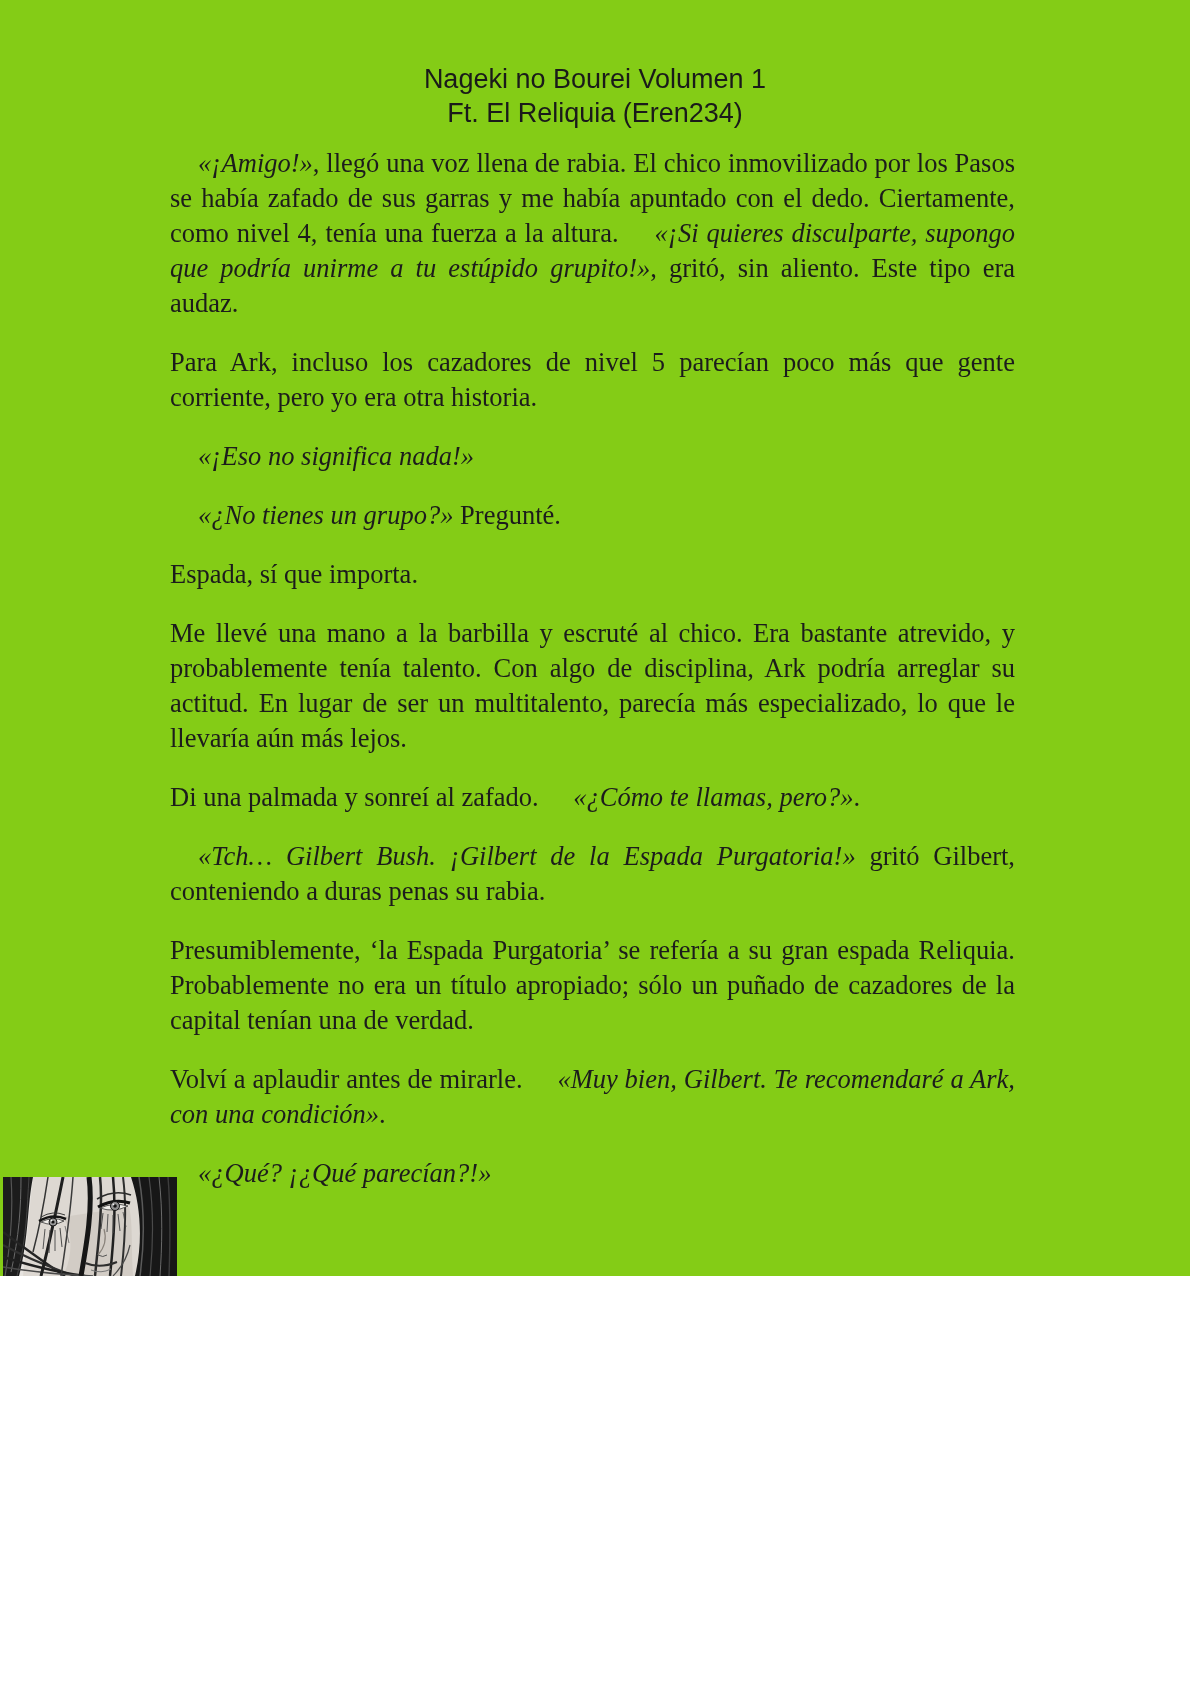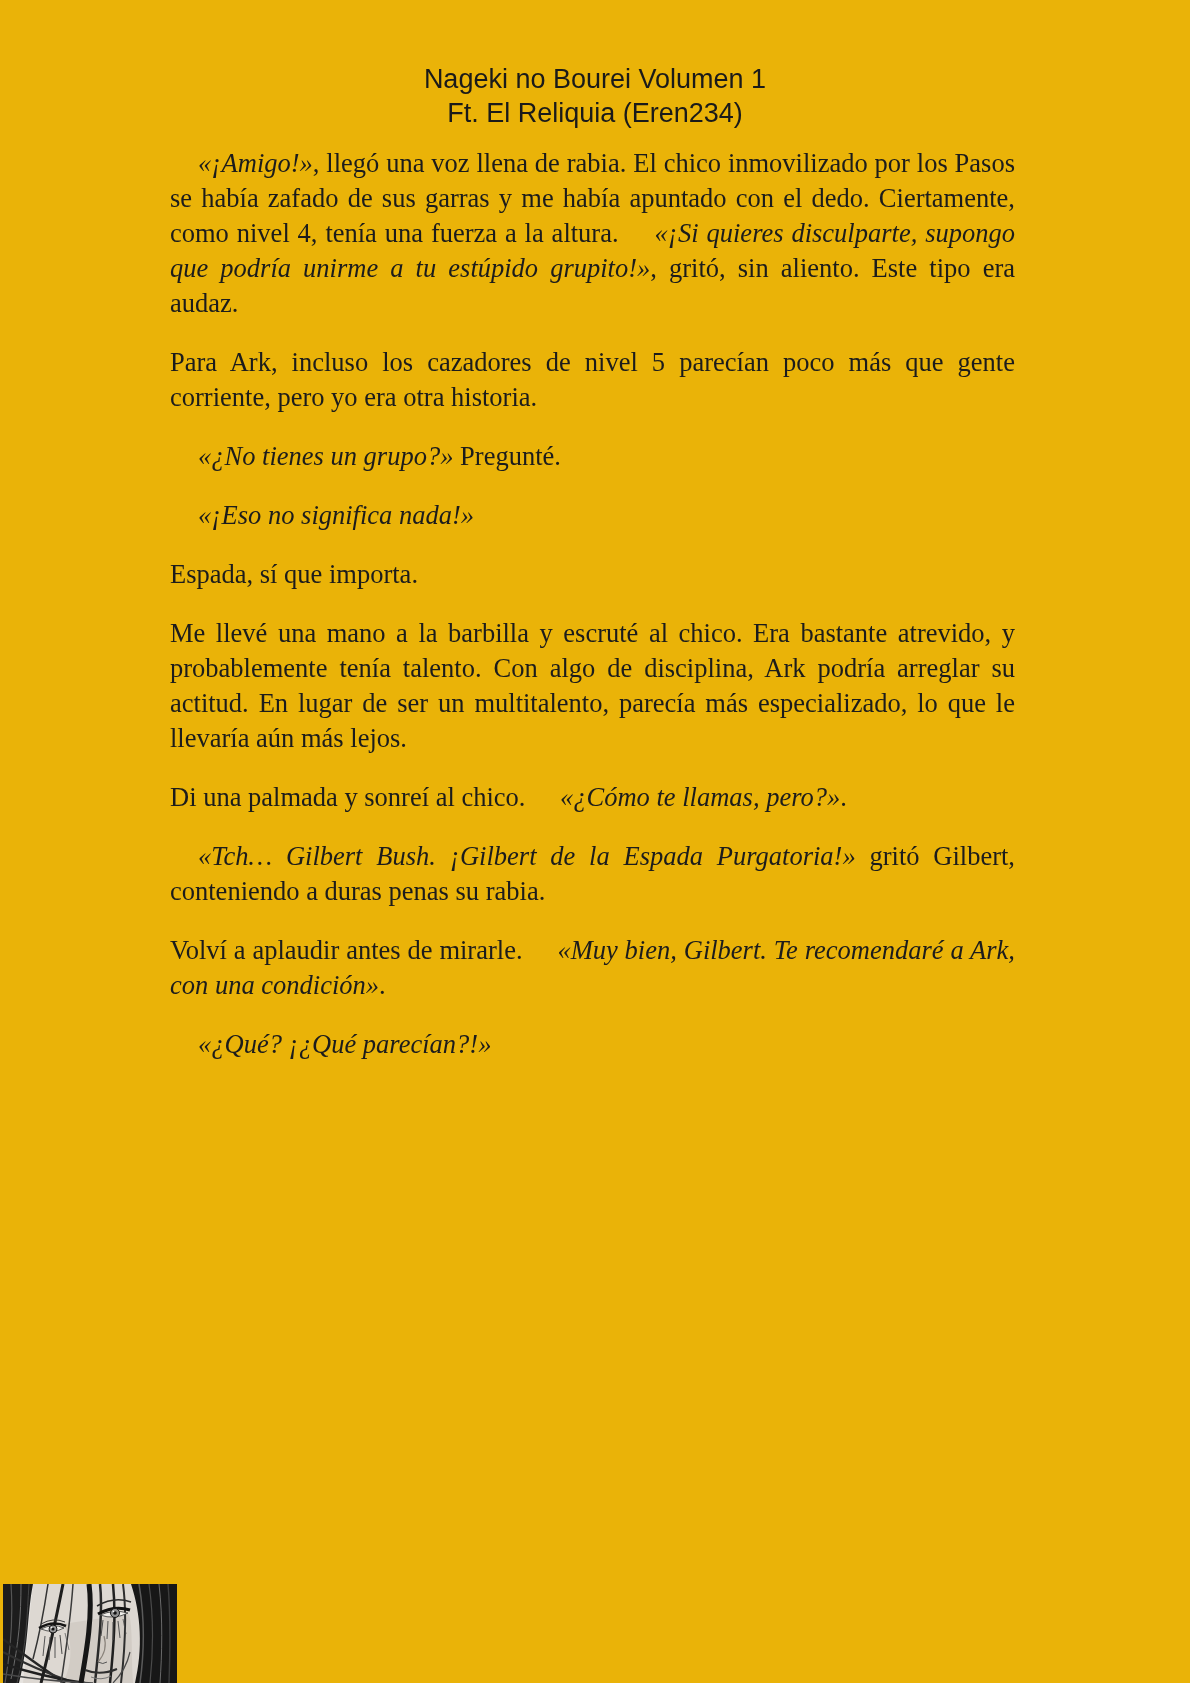--- a/index.html
+++ b/index.html
@@ -3,22 +3,22 @@
 <meta charset="utf-8">
 <style>
   html, body {
     margin: 0;
     padding: 0;
     background: #ffffff;
   }
   .page {
     position: relative;
     width: 1190px;
-    height: 1683px;
-    background: #eab308;
+    height: 1276px;
+    background: #84cc16;
     overflow: hidden;
     color: #1b1b1b;
   }
   .header {
     margin-top: 62px;
     text-align: center;
     font-family: "Liberation Sans", sans-serif;
     font-size: 27px;
     line-height: 34px;
     color: #1a1a1a;
@@ -53,26 +53,27 @@
 <div class="page">
 
   <div class="header">
     <div class="title-line">Nageki no Bourei Volumen 1</div>
     <div class="title-line">Ft. El Reliquia (Eren234)</div>
   </div>
 
   <div class="content">
       <p class="para"><em>«¡Amigo!»</em><span>, llegó una voz llena de rabia. El chico inmovilizado por los Pasos se había zafado de sus garras y me había apuntado con el dedo. Ciertamente, como nivel 4, tenía una fuerza a la altura. </span><em>«¡Si quieres disculparte, supongo que podría unirme a tu estúpido grupito!»</em><span>, gritó, sin aliento. Este tipo era audaz.</span></p>
       <p class="para"><span>Para Ark, incluso los cazadores de nivel 5 parecían poco más que gente corriente, pero yo era otra historia.</span></p>
+      <p class="para"><em>«¡Eso no significa nada!»</em></p>
       <p class="para"><em>«¿No tienes un grupo?»</em><span> Pregunté.</span></p>
-      <p class="para"><em>«¡Eso no significa nada!»</em></p>
       <p class="para"><span>Espada, sí que importa.</span></p>
       <p class="para"><span>Me llevé una mano a la barbilla y escruté al chico. Era bastante atrevido, y probablemente tenía talento. Con algo de disciplina, Ark podría arreglar su actitud. En lugar de ser un multitalento, parecía más especializado, lo que le llevaría aún más lejos.</span></p>
-      <p class="para"><span>Di una palmada y sonreí al chico. </span><em>«¿Cómo te llamas, pero?»</em><span>.</span></p>
+      <p class="para"><span>Di una palmada y sonreí al zafado. </span><em>«¿Cómo te llamas, pero?»</em><span>.</span></p>
       <p class="para"><em>«Tch… Gilbert Bush. ¡Gilbert de la Espada Purgatoria!»</em><span> gritó Gilbert, conteniendo a duras penas su rabia.</span></p>
+      <p class="para"><span>Presumiblemente, ‘la Espada Purgatoria’ se refería a su gran espada Reliquia. Probablemente no era un título apropiado; sólo un puñado de cazadores de la capital tenían una de verdad.</span></p>
       <p class="para"><span>Volví a aplaudir antes de mirarle. </span><em>«Muy bien, Gilbert. Te recomendaré a Ark, con una condición»</em><span>.</span></p>
       <p class="para"><em>«¿Qué? ¡¿Qué parecían?!»</em></p>
     </div>
 
   <svg class="footer-art" viewBox="0 0 174 99" preserveAspectRatio="none" aria-hidden="true">
 
     <rect x="0" y="0" width="174" height="99" fill="#e6e3df"></rect>
     <path d="M30,0 L140,0 L140,99 L20,99 Z" fill="#ddd8d2"></path>
     <path d="M60,40 C70,55 70,80 60,99 L130,99 C128,70 130,45 126,30 Z" fill="#d2ccc5"></path>
 

